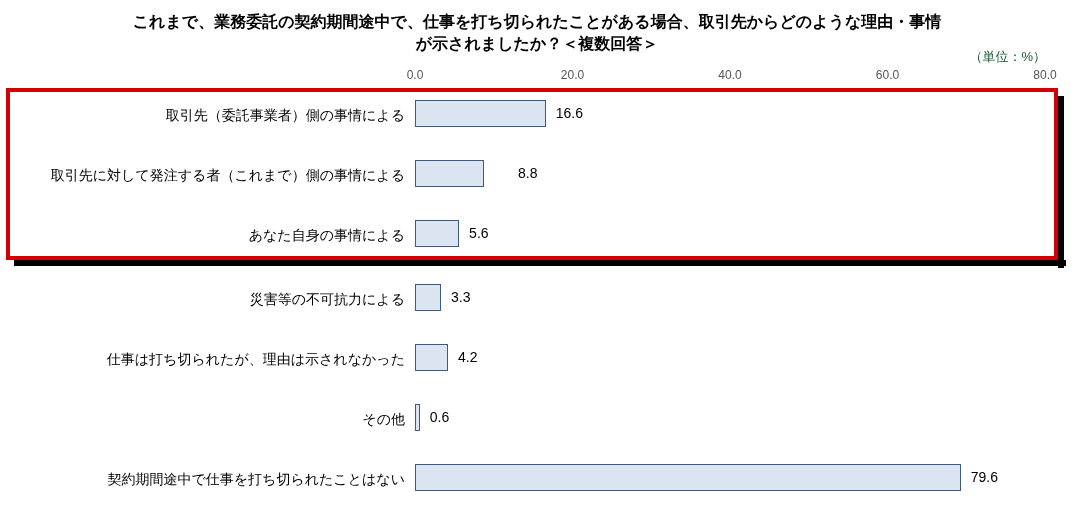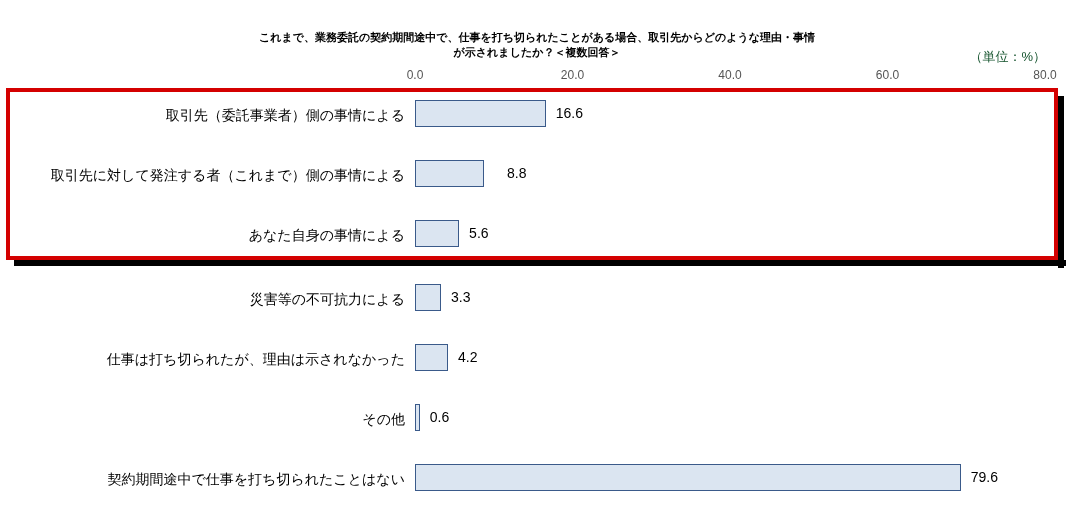--- a/index.html
+++ b/index.html
@@ -5,23 +5,23 @@
     * { box-sizing: border-box; margin: 0; padding: 0; }
     body {
       width: 1074px;
       height: 514px;
       background: #fff;
       font-family: "Hiragino Kaku Gothic ProN", "Meiryo", sans-serif;
       position: relative;
     }
     .title {
       text-align: center;
-      font-size: 11px;
+      font-size: 16px;
       font-weight: bold;
-      padding-top: 30px;
+      padding-top: 11px;
       line-height: 1.4;
       color: #000;
     }
     .unit {
       position: absolute;
       right: 28px;
       top: 48px;
       font-size: 13px;
       color: #14532d;
     }
@@ -112,21 +112,21 @@
     </div>
   <div id="rows">
       <div class="row" style="top: 32px;">
         <div class="cat">取引先（委託事業者）側の事情による</div>
         <div class="bar" style="width: 130.725px;"></div>
         <div class="val" style="left: 555.725px;">16.6</div>
       </div>
       <div class="row" style="top: 92px;">
         <div class="cat">取引先に対して発注する者（これまで）側の事情による</div>
         <div class="bar" style="width: 69.3px;"></div>
-        <div class="val" style="left: 507px;">8.8</div>
+        <div class="val" style="left: 518px;">8.8</div>
       </div>
       <div class="row" style="top: 152px;">
         <div class="cat">あなた自身の事情による</div>
         <div class="bar" style="width: 44.1px;"></div>
         <div class="val" style="left: 469.1px;">5.6</div>
       </div>
       <div class="row" style="top: 216px;">
         <div class="cat">災害等の不可抗力による</div>
         <div class="bar" style="width: 25.9875px;"></div>
         <div class="val" style="left: 450.988px;">3.3</div>

